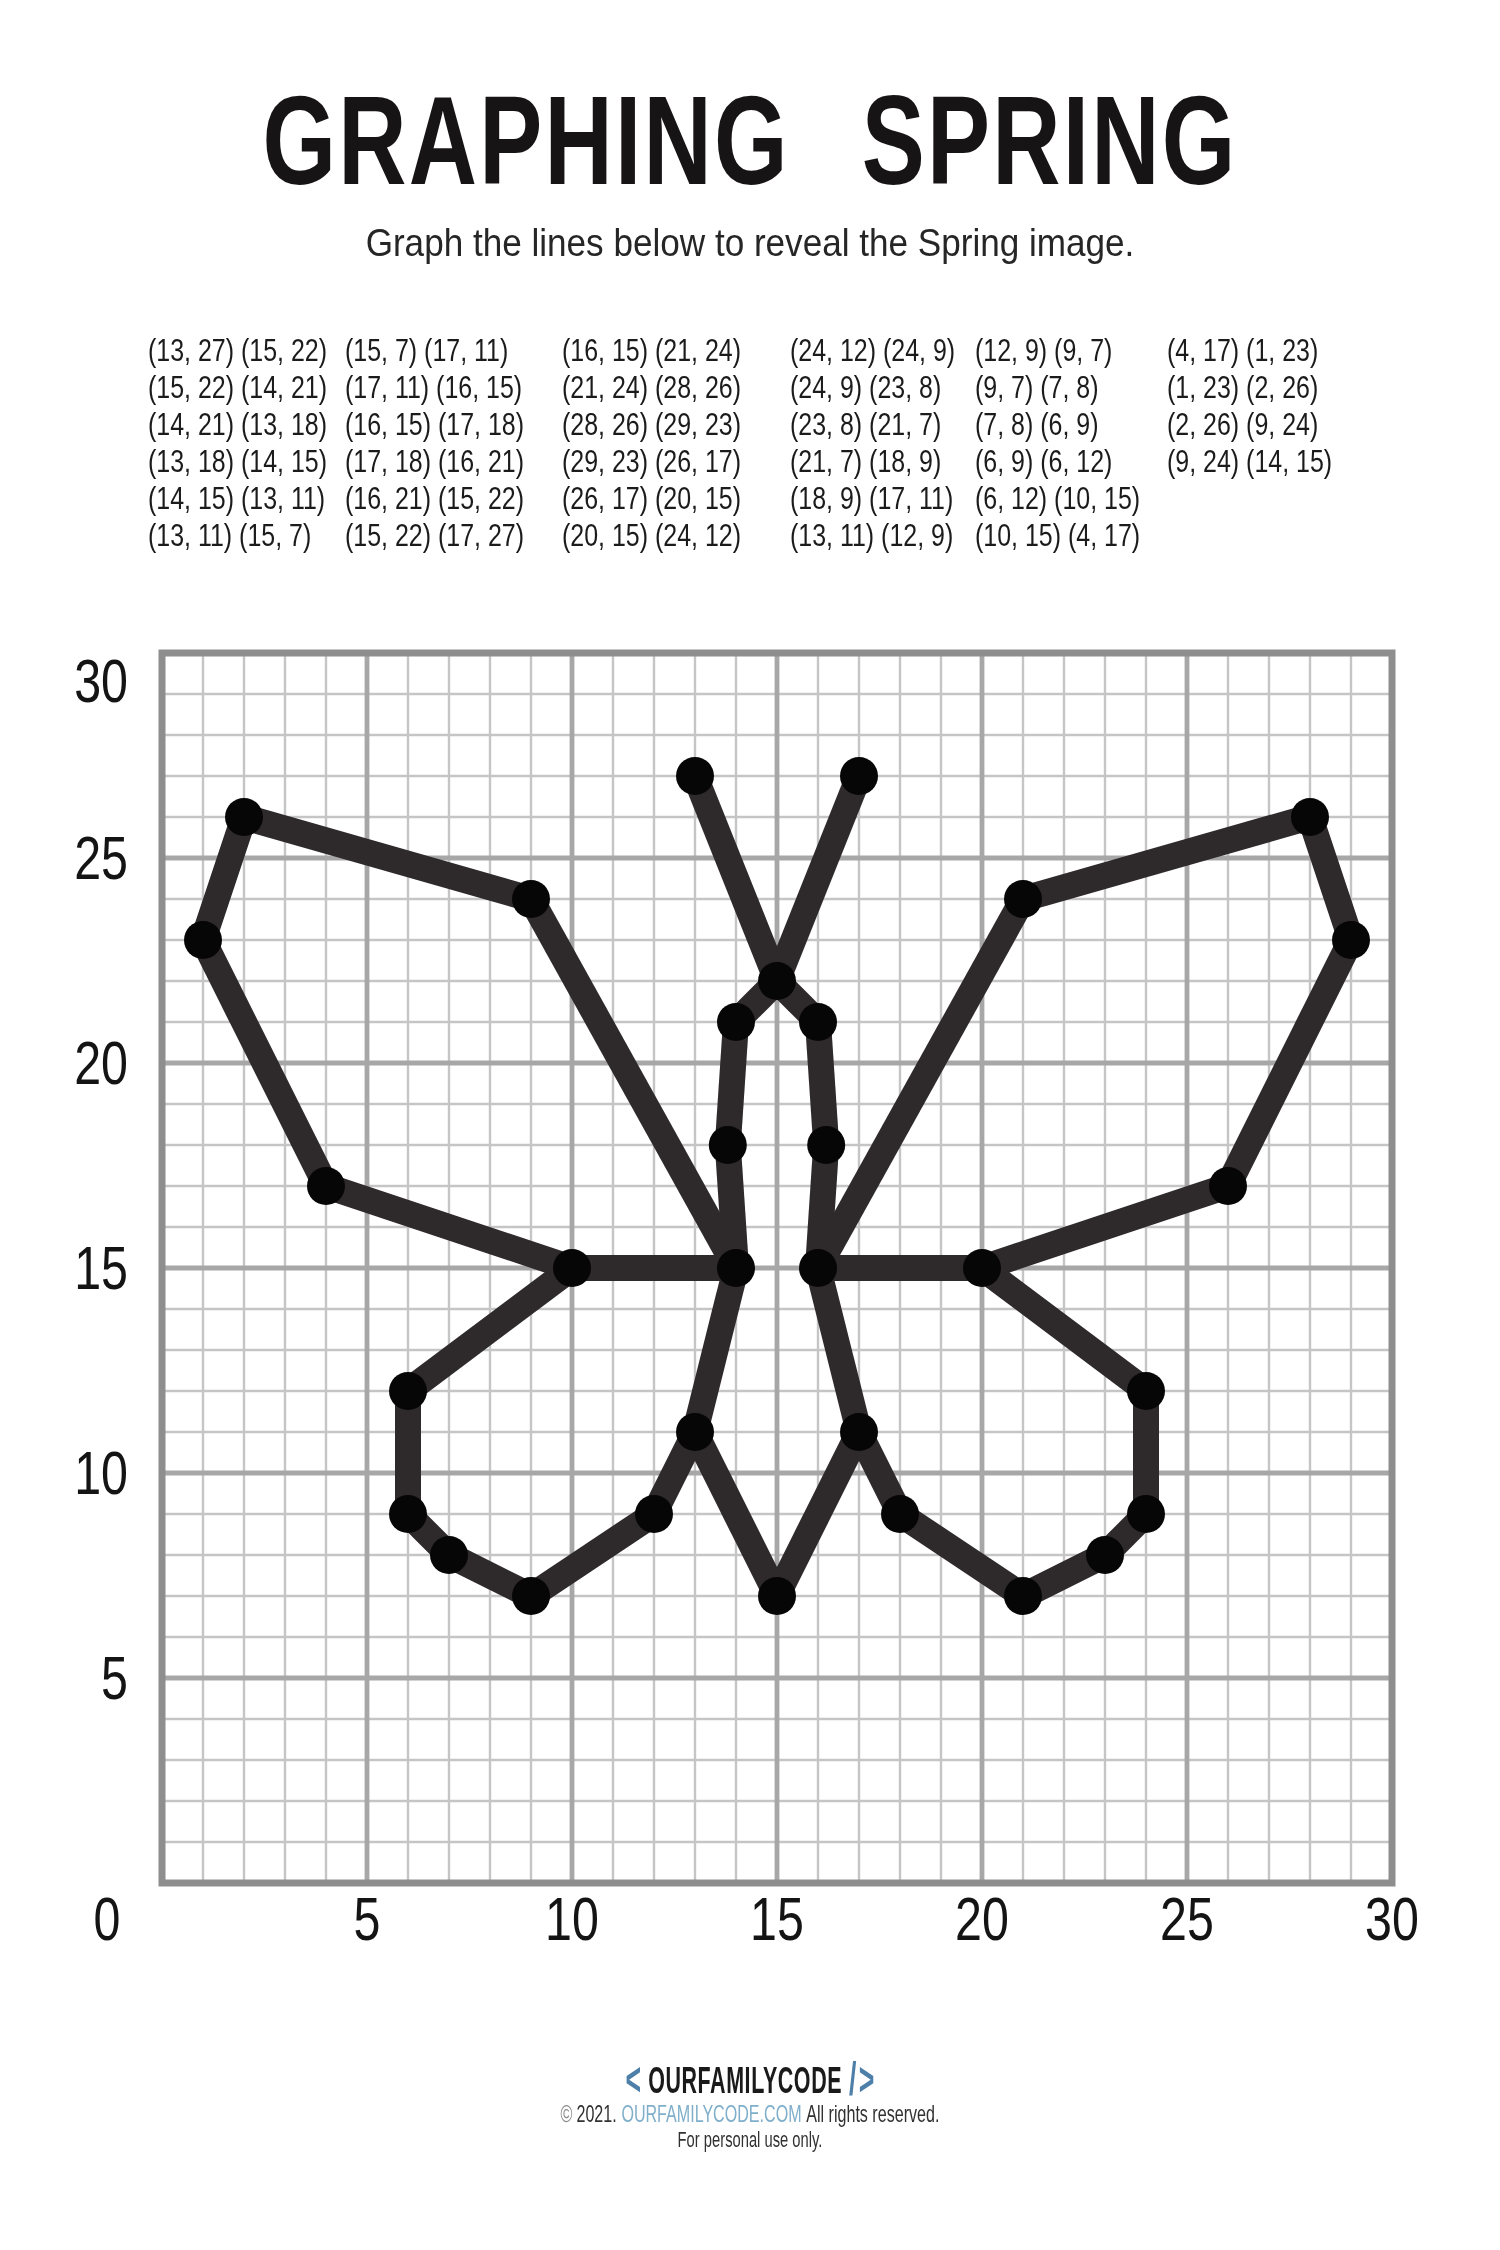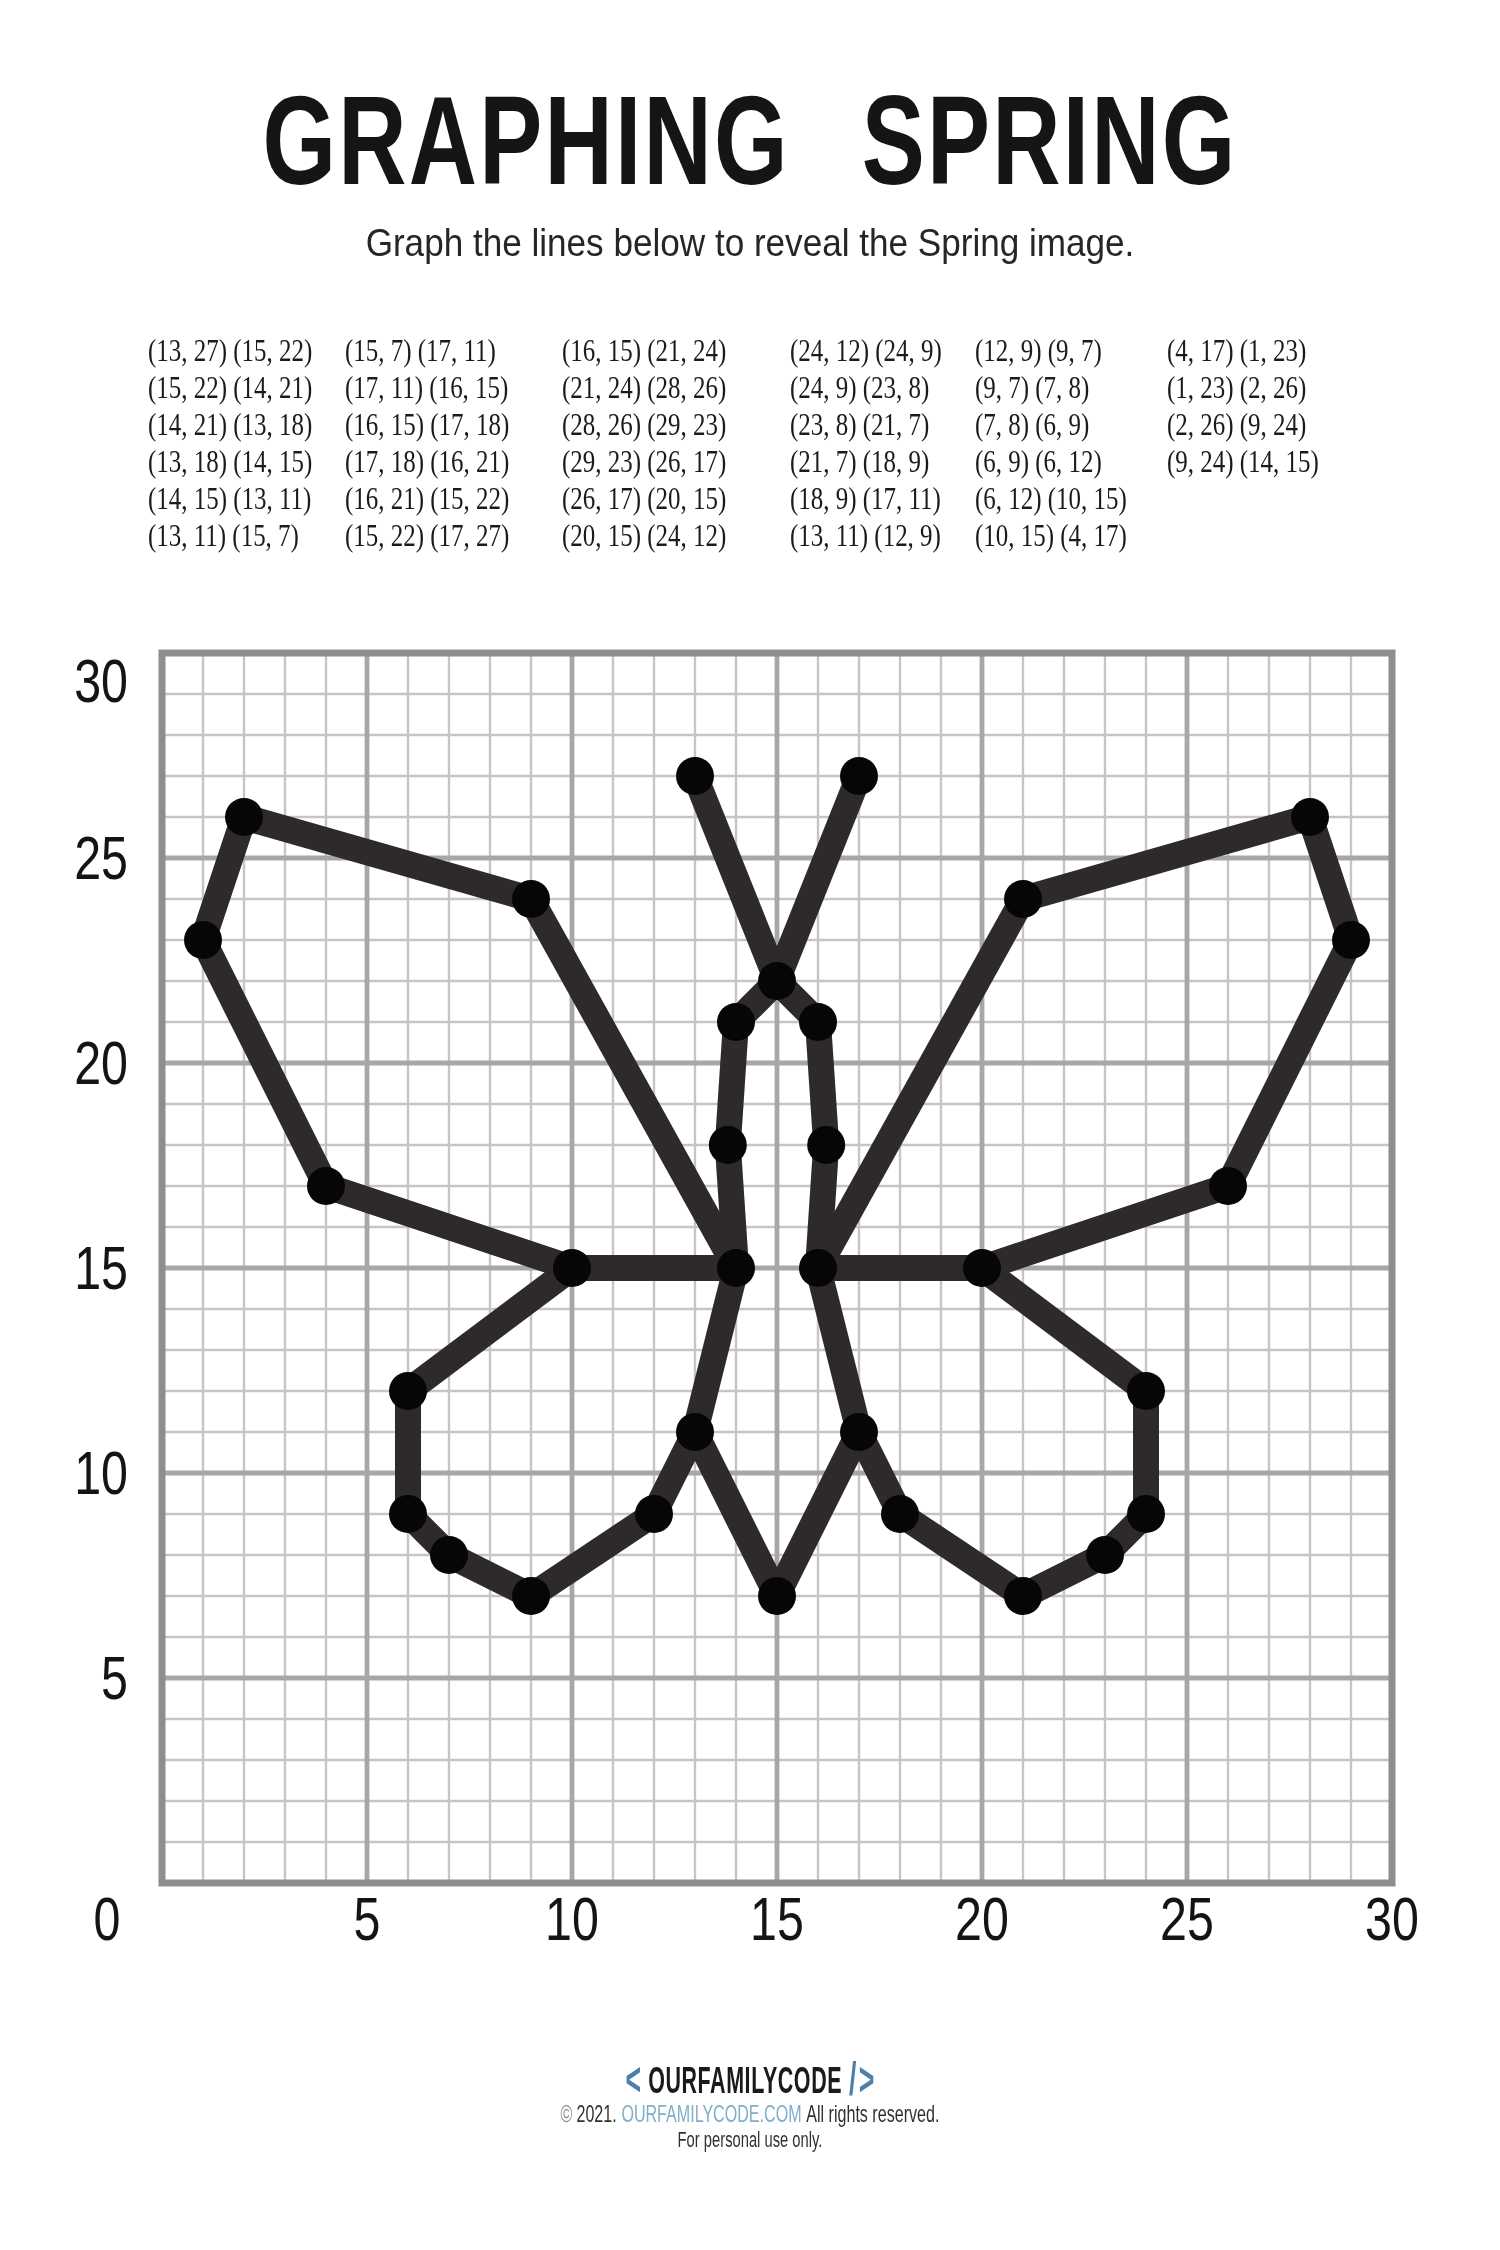--- a/index.html
+++ b/index.html
@@ -5,21 +5,21 @@
   html,body{margin:0;padding:0;background:#ffffff;}
   .page{position:relative;width:1500px;height:2250px;background:#ffffff;overflow:hidden;
         font-family:"Liberation Sans","DejaVu Sans",sans-serif;border-radius:17px;}
   .title{position:absolute;top:78px;left:0;width:1500px;text-align:center;
          font-size:126px;font-weight:700;line-height:1.0;color:#171415;
          letter-spacing:3px;word-spacing:58px;
          transform:scaleX(0.75);transform-origin:center top;white-space:nowrap;}
   .subtitle{position:absolute;top:221px;left:0;width:1500px;text-align:center;
          font-size:39px;font-weight:400;color:#262626;
          transform:scaleX(0.90);transform-origin:center top;white-space:nowrap;}
-  .coords{position:absolute;top:332px;left:0;width:1254px;height:240px;font-family:Liberation Serif, serif;}
+  .coords{position:absolute;top:332px;left:0;width:1254px;height:240px;}
   .coord-col{position:absolute;top:0;font-size:32px;line-height:37px;color:#1b1b1b;
          transform:scaleX(0.78);transform-origin:left top;white-space:nowrap;}
   .graph{position:absolute;top:0;left:0;width:1500px;height:1712px;}
   .grid-svg{position:absolute;left:162px;top:653px;width:1230px;height:1230px;overflow:visible;}
   .axis-label{position:absolute;font-size:62px;color:#141414;white-space:nowrap;}
   .y-label{width:108px;left:20px;text-align:right;height:70px;line-height:70px;
          transform:scaleX(0.78);transform-origin:100% 50%;}
   .x-label{width:140px;text-align:center;height:70px;line-height:70px;
          transform:scaleX(0.78);transform-origin:50% 50%;}
   .footer{position:absolute;left:0;width:1500px;text-align:center;white-space:nowrap;}

